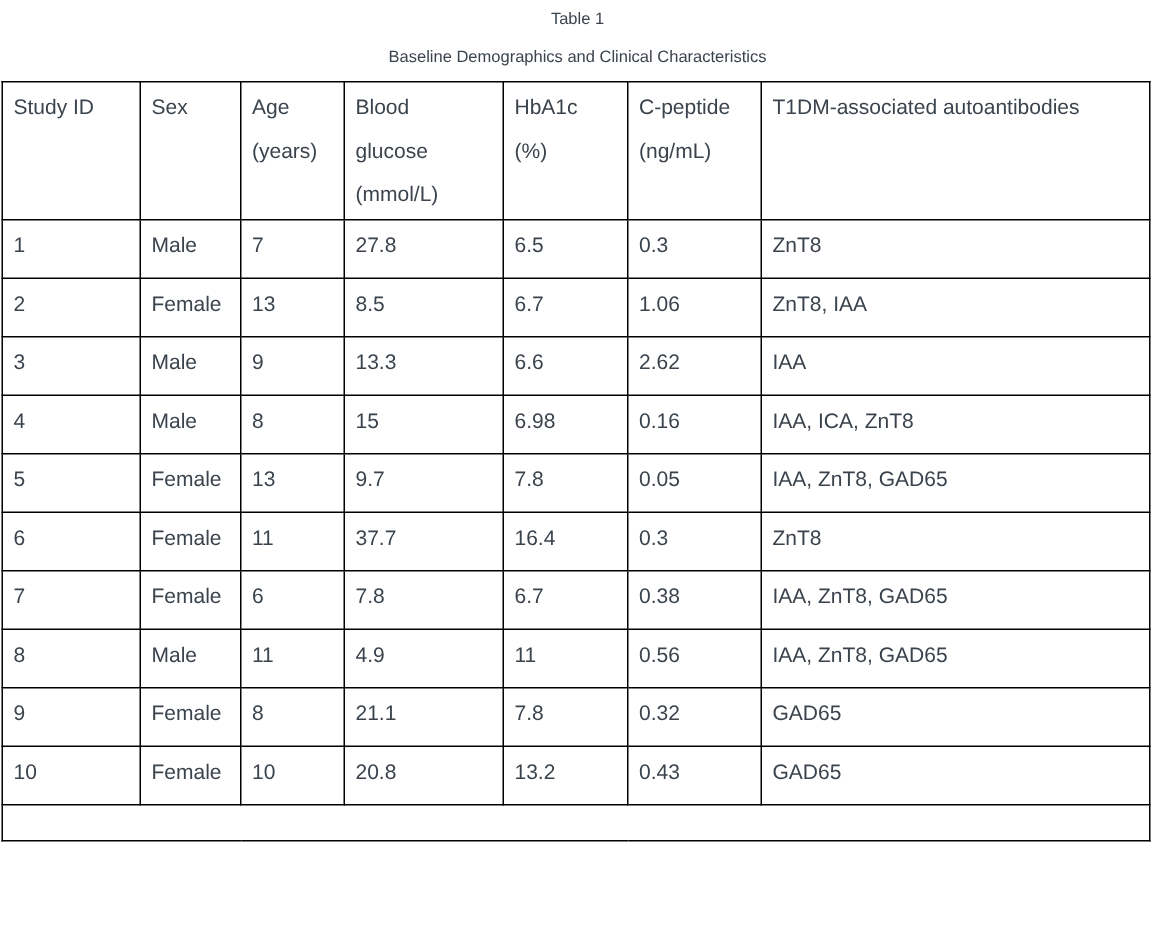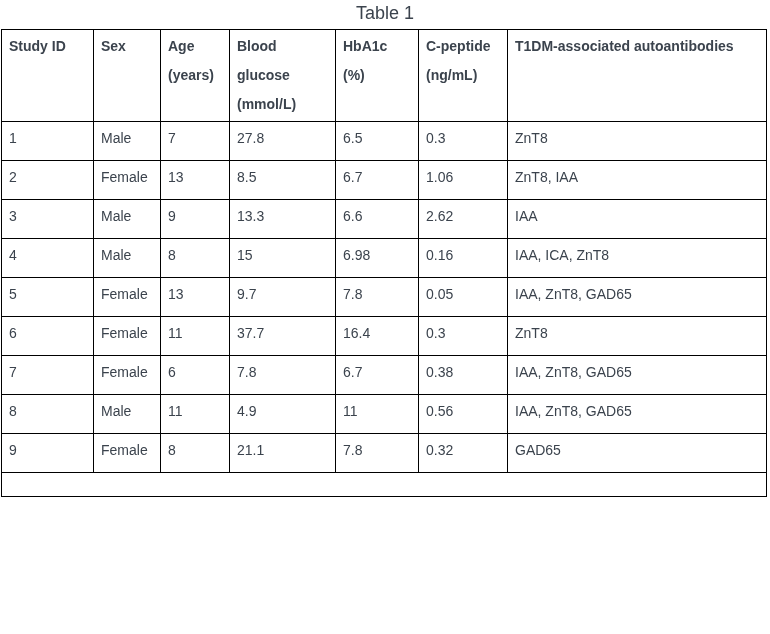--- a/index.html
+++ b/index.html
@@ -9,21 +9,21 @@
   }
   body {
     width: 770px;
     height: 634px;
     overflow: hidden;
     font-family: "Liberation Sans", sans-serif;
     color: #3b434d;
   }
   .caption {
     text-align: center;
-    font-size: 18px;
+    font-size: 11px;
     line-height: 15px;
   }
   .title { padding-top: 6px; }
   .subtitle { padding-top: 10px; }
   table {
     border-collapse: collapse;
     table-layout: fixed;
     margin: 8px 0 0 1px;
     width: 765px;
   }
@@ -32,30 +32,31 @@
     border: 1px solid #000000;
     padding: 2px 7px;
     vertical-align: top;
     text-align: left;
     font-size: 14px;
     line-height: 29px;
     white-space: pre-line;
     overflow: hidden;
     font-weight: normal;
   }
-  thead th { height: 92px; font-weight: bold; }
+  thead th { height: 92px; font-weight: normal; }
   tr.data-row td { height: 39px; }
   tr.summary-row td { height: 92px; font-weight: bold; }
   tr.note-row td { height: 24px; }
 </style>
 </head>
 <body>
 
 <div class="page">
   <div class="caption title">Table 1</div>
+  <div class="caption subtitle">Baseline Demographics and Clinical Characteristics</div>
 
   <table>
     <colgroup>
       <col style="width:92px">
         <col style="width:67px">
         <col style="width:69px">
       <col style="width:106px">
         <col style="width:83px">
         <col style="width:89px">
       <col style="width:259px">
@@ -151,18 +152,27 @@
       </tr>
       <tr class="data-row">
         <td>9</td>
         <td>Female</td>
         <td>8</td>
         <td>21.1</td>
         <td>7.8</td>
         <td>0.32</td>
         <td>GAD65</td>
       </tr>
+      <tr class="data-row">
+        <td>10</td>
+        <td>Female</td>
+        <td>10</td>
+        <td>20.8</td>
+        <td>13.2</td>
+        <td>0.43</td>
+        <td>GAD65</td>
+      </tr>
       <tr class="note-row">
         <td colspan="7"></td>
       </tr>
     </tbody>
   </table>
 </div>
 
 </body></html>

